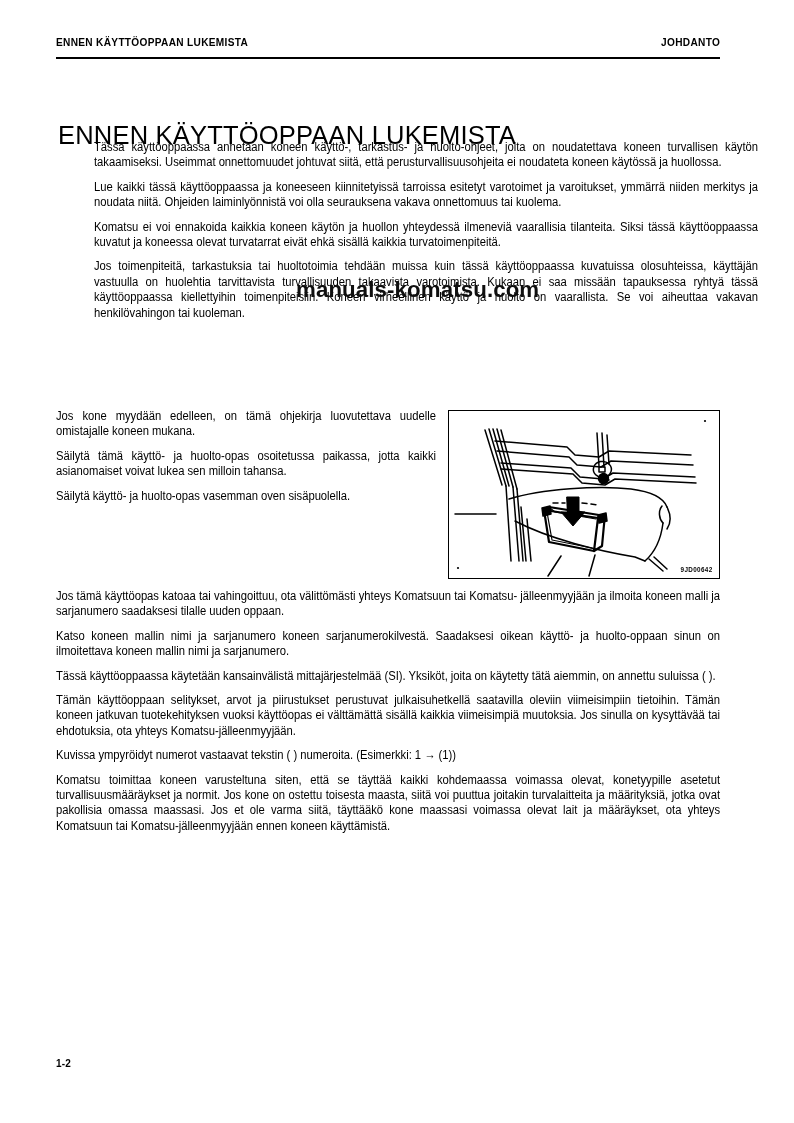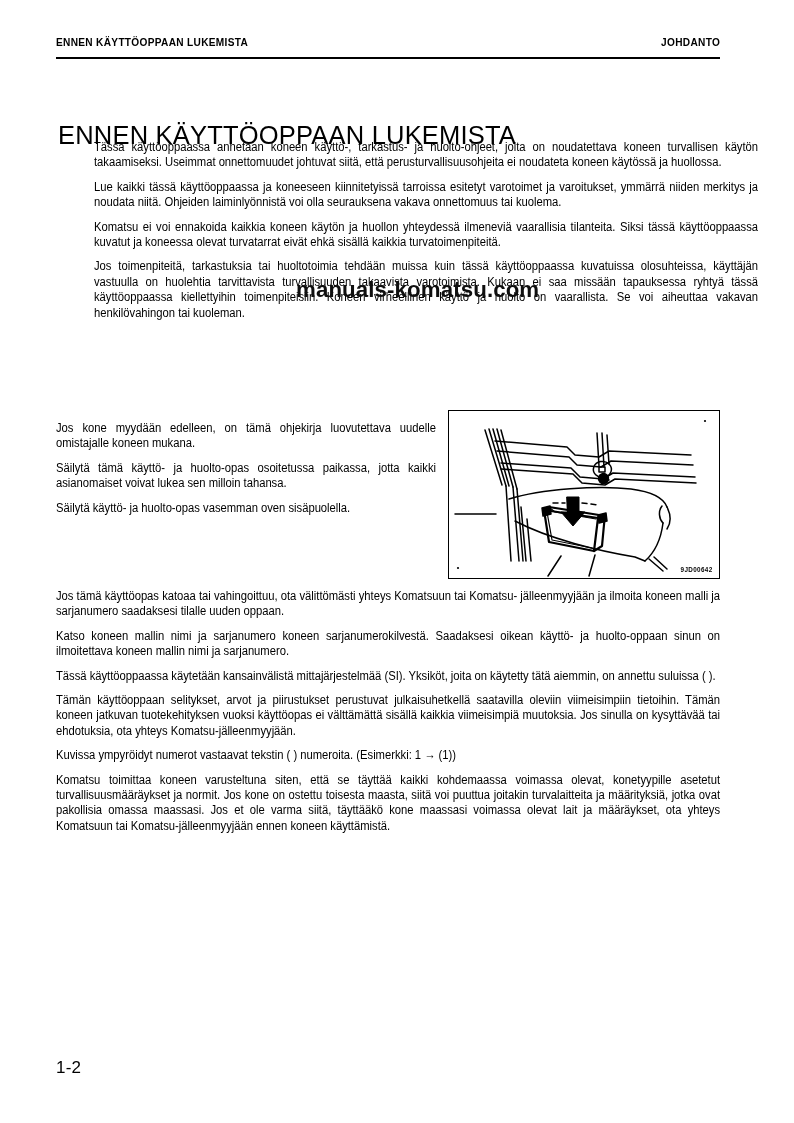--- a/index.html
+++ b/index.html
@@ -84,21 +84,20 @@
     letter-spacing: -0.02px;
   }
   p.para:last-child { margin-bottom: 0; }
 
   
   .flow-block {
     position: absolute;
     left: 54px;
     top: 409px;
     width: 380px;
-    margin-top: 12px;
   }
   .flow-block p.para { width: 109.3%; }
 
   
   .figure {
     position: absolute;
     left: 446px;
     top: 410px;
     width: 272px;
     height: 169px;
@@ -142,22 +141,22 @@
     transform-origin: left top;
     pointer-events: none;
   }
 
   
   .page-number {
     position: absolute;
     left: 54px;
     top: 1058px;
     font-family: "Liberation Sans Narrow", "Liberation Sans", sans-serif;
-    font-size: 17px;
-    font-weight: normal;
+    font-size: 10px;
+    font-weight: bold;
     letter-spacing: 0.2px;
   }
 </style>
 </head>
 <body>
 
 <div class="page">
 
   <div class="header">
     <div class="header-text">ENNEN KÄYTTÖOPPAAN LUKEMISTA</div>

